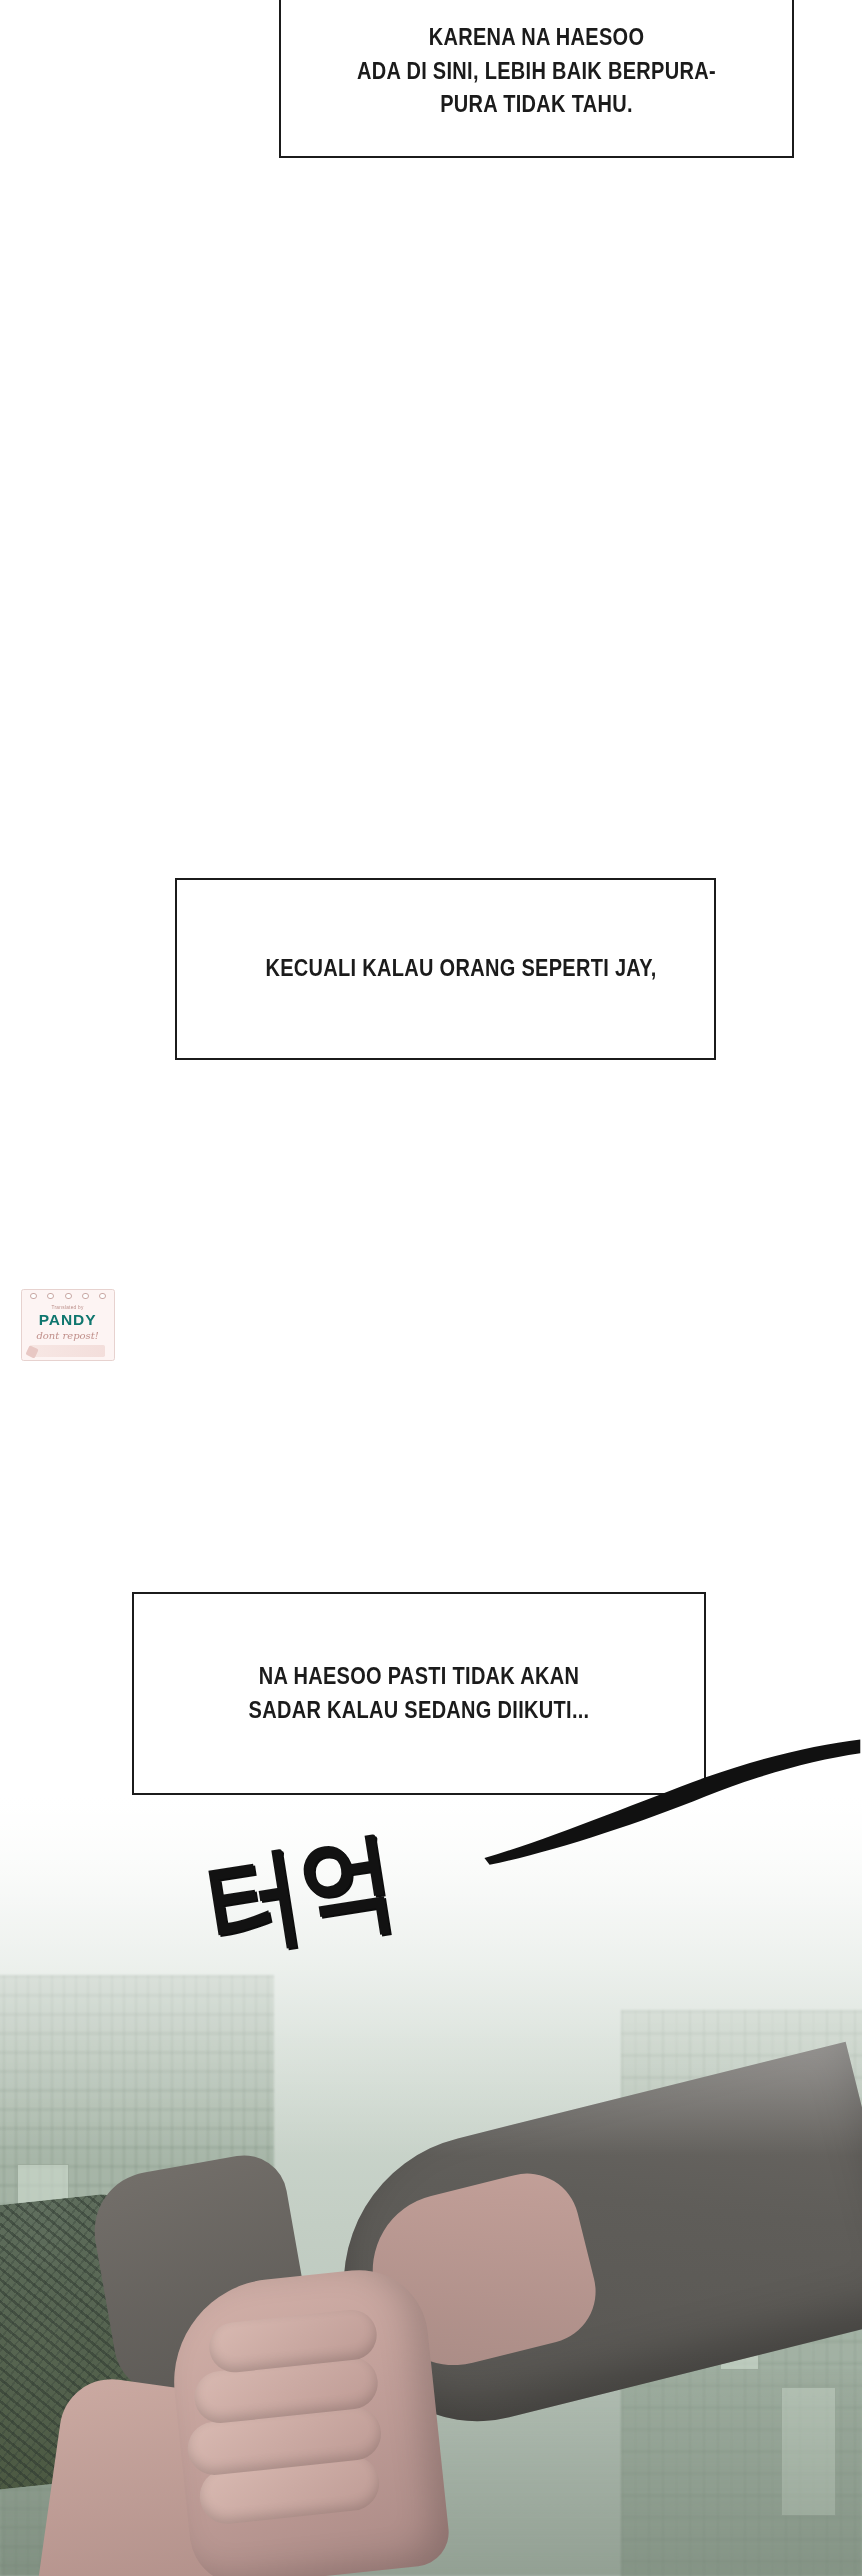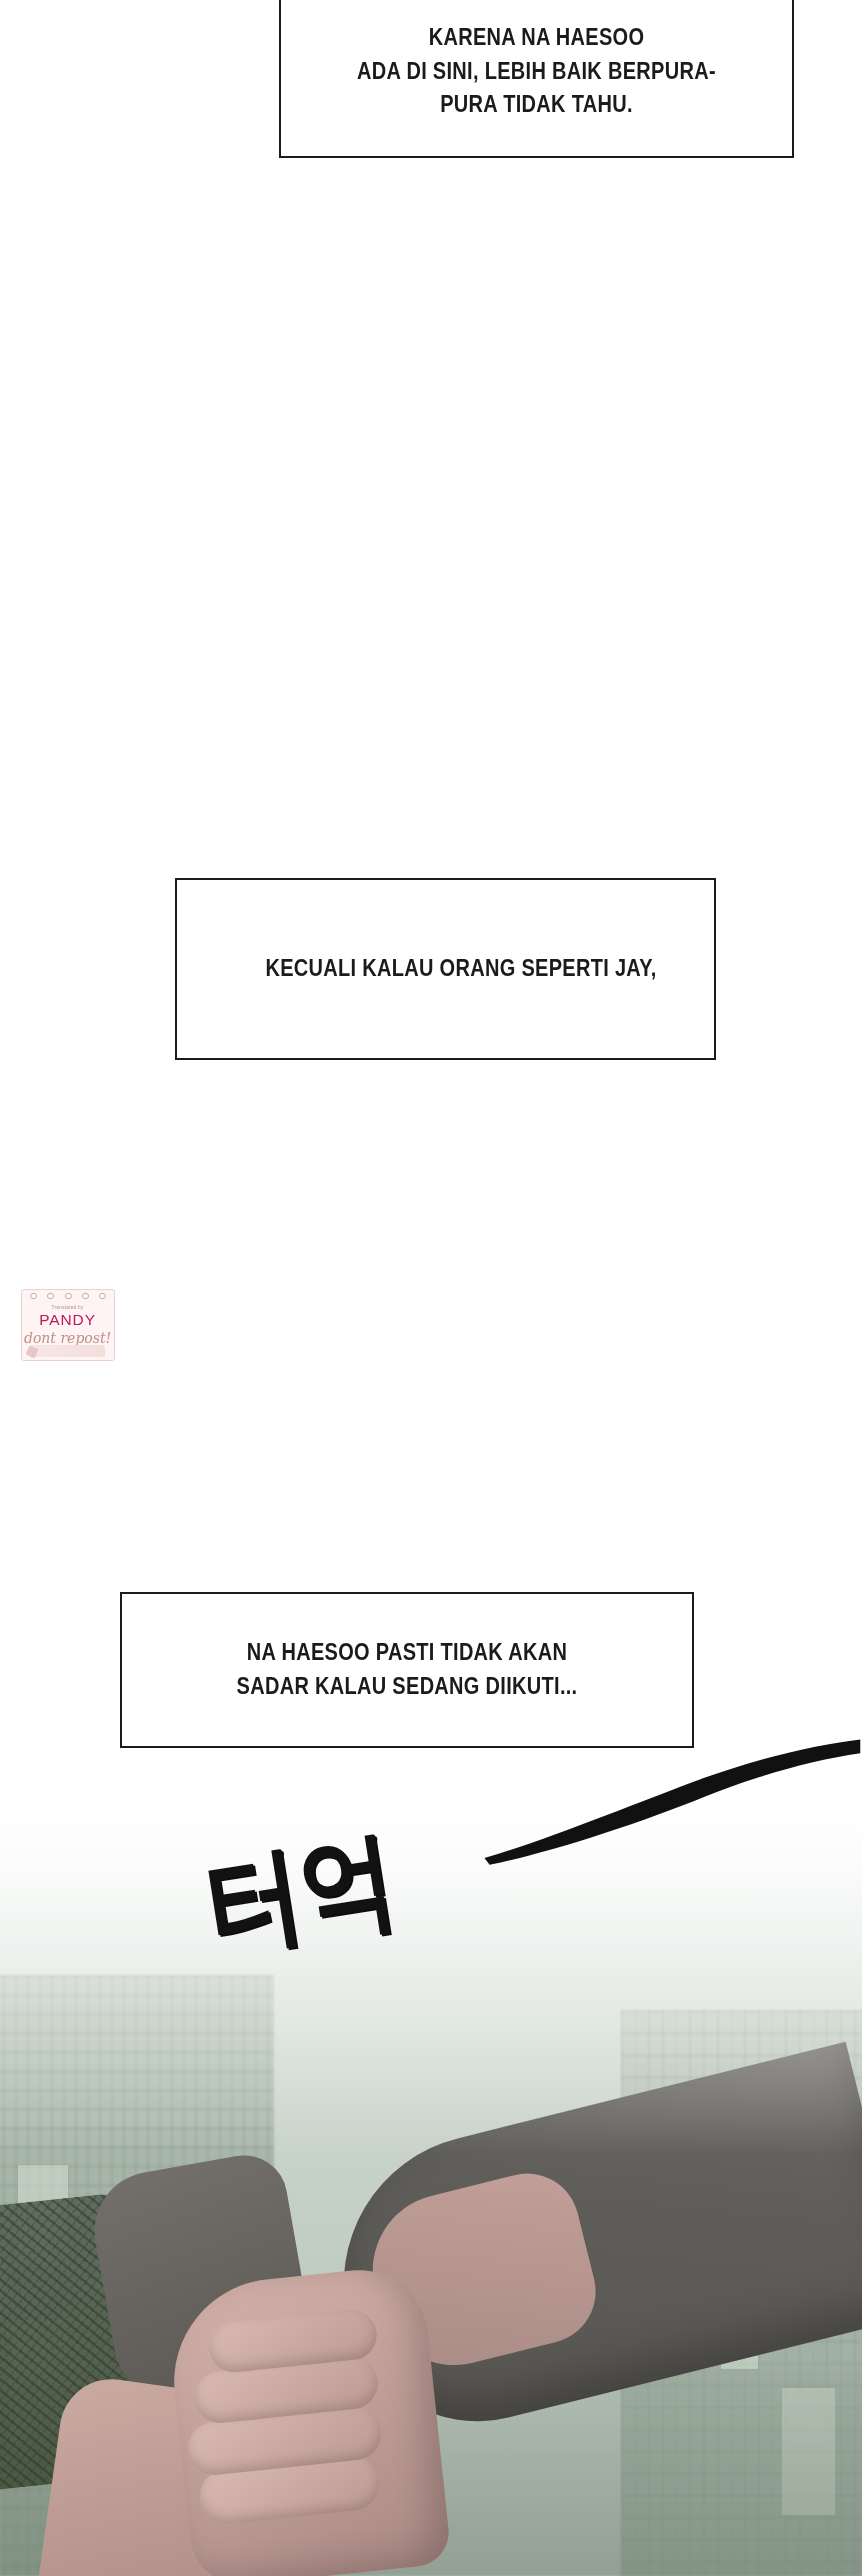--- a/index.html
+++ b/index.html
@@ -57,24 +57,24 @@
     left: 175px;
     top: 878px;
     width: 541px;
     height: 182px;
     padding-left: 31px;
   }
   #bubble-2 p { font-size: 20px; }
 
   
   #bubble-3 {
-    left: 120px;
+    left: 132px;
     top: 1592px;
     width: 574px;
-    height: 156px;
+    height: 203px;
   }
   #bubble-3 p { font-size: 20px; text-align: center; }
 
   
   .watermark {
     position: absolute;
     left: 20.6px;
     top: 1289px;
     width: 94px;
     height: 72px;
@@ -104,29 +104,29 @@
     text-align: center;
     font-size: 4.7px;
     color: #b98b86;
     letter-spacing: 0.3px;
   }
   .watermark .wm-main {
     position: absolute;
     top: 20.6px; left: 0; right: 0;
     text-align: center;
     font-size: 15.5px;
-    font-weight: 400;
-    color: #be185d;
+    font-weight: 700;
+    color: #0f766e;
     letter-spacing: 0.9px;
   }
   .watermark .wm-sub {
     position: absolute;
     top: 40px; left: 0; right: 0;
     text-align: center;
-    font-size: 14px;
+    font-size: 10px;
     color: #c08f8a;
     font-family: "DejaVu Serif", serif;
     font-style: italic;
   }
   .watermark .wm-bar {
     position: absolute;
     left: 8.6px; right: 8.6px;
     top: 55px;
     height: 12px;
     background: linear-gradient(90deg,#f7e7e4,#f3dedb);

